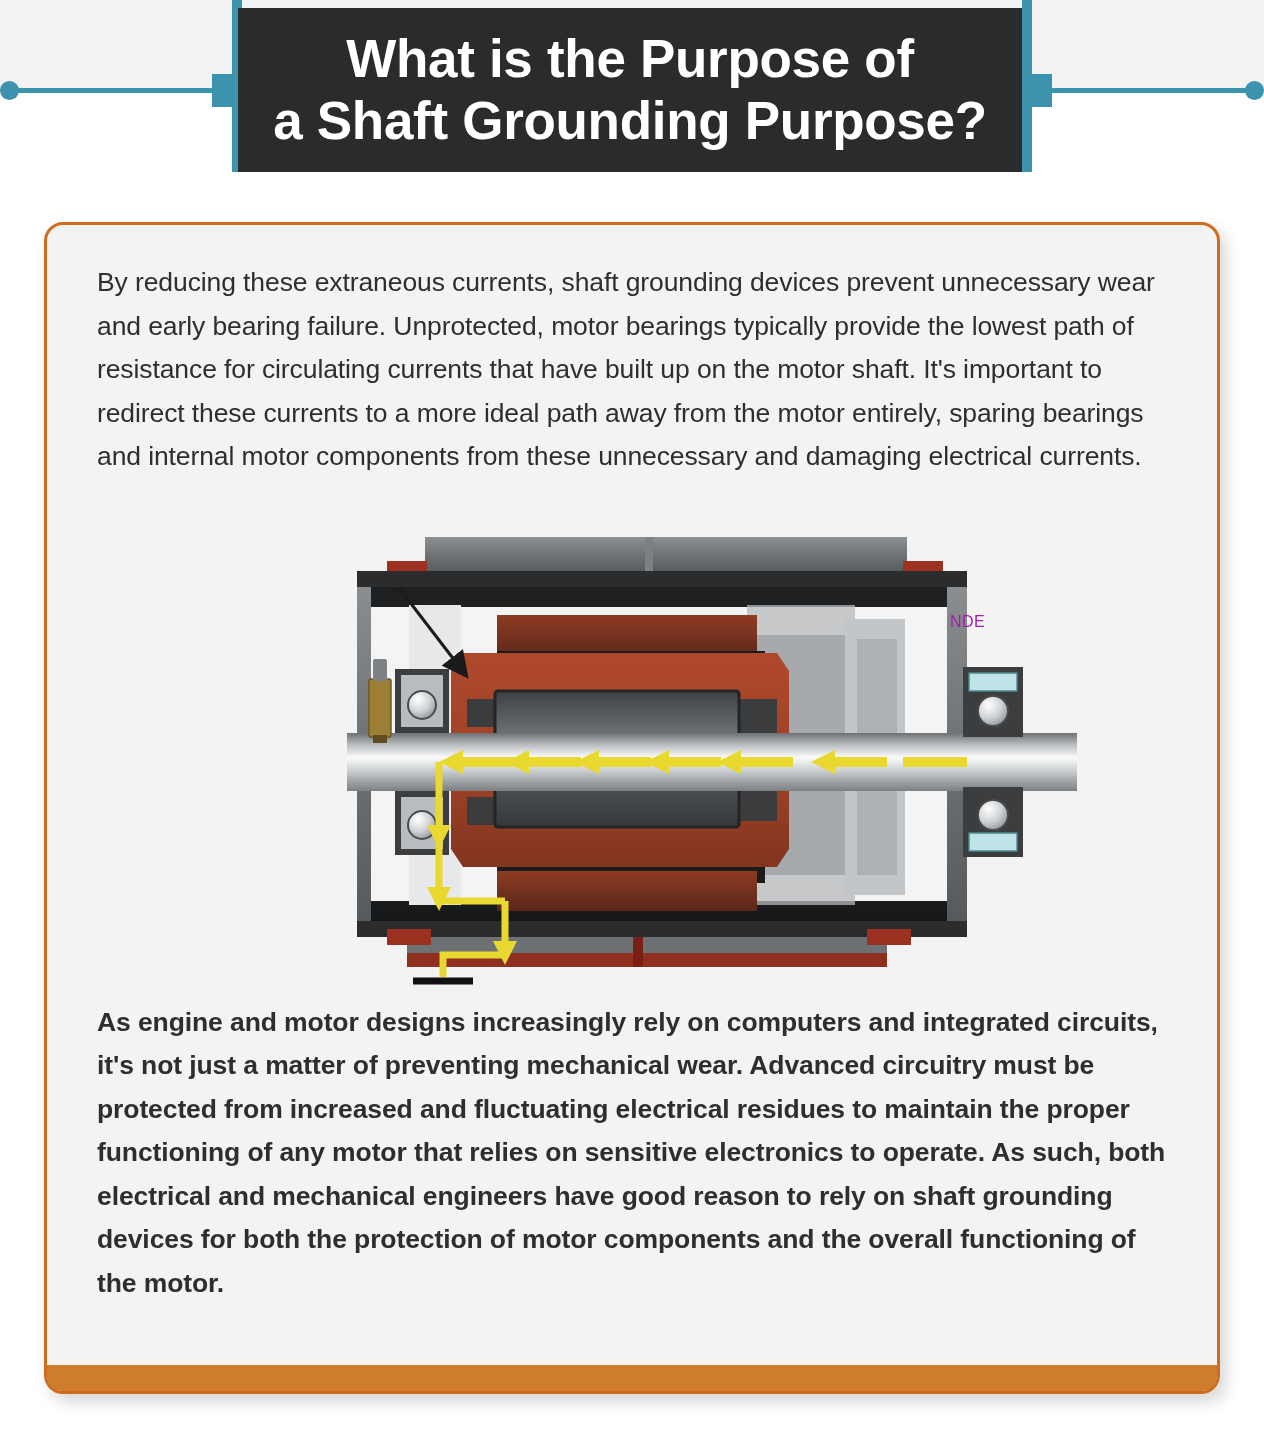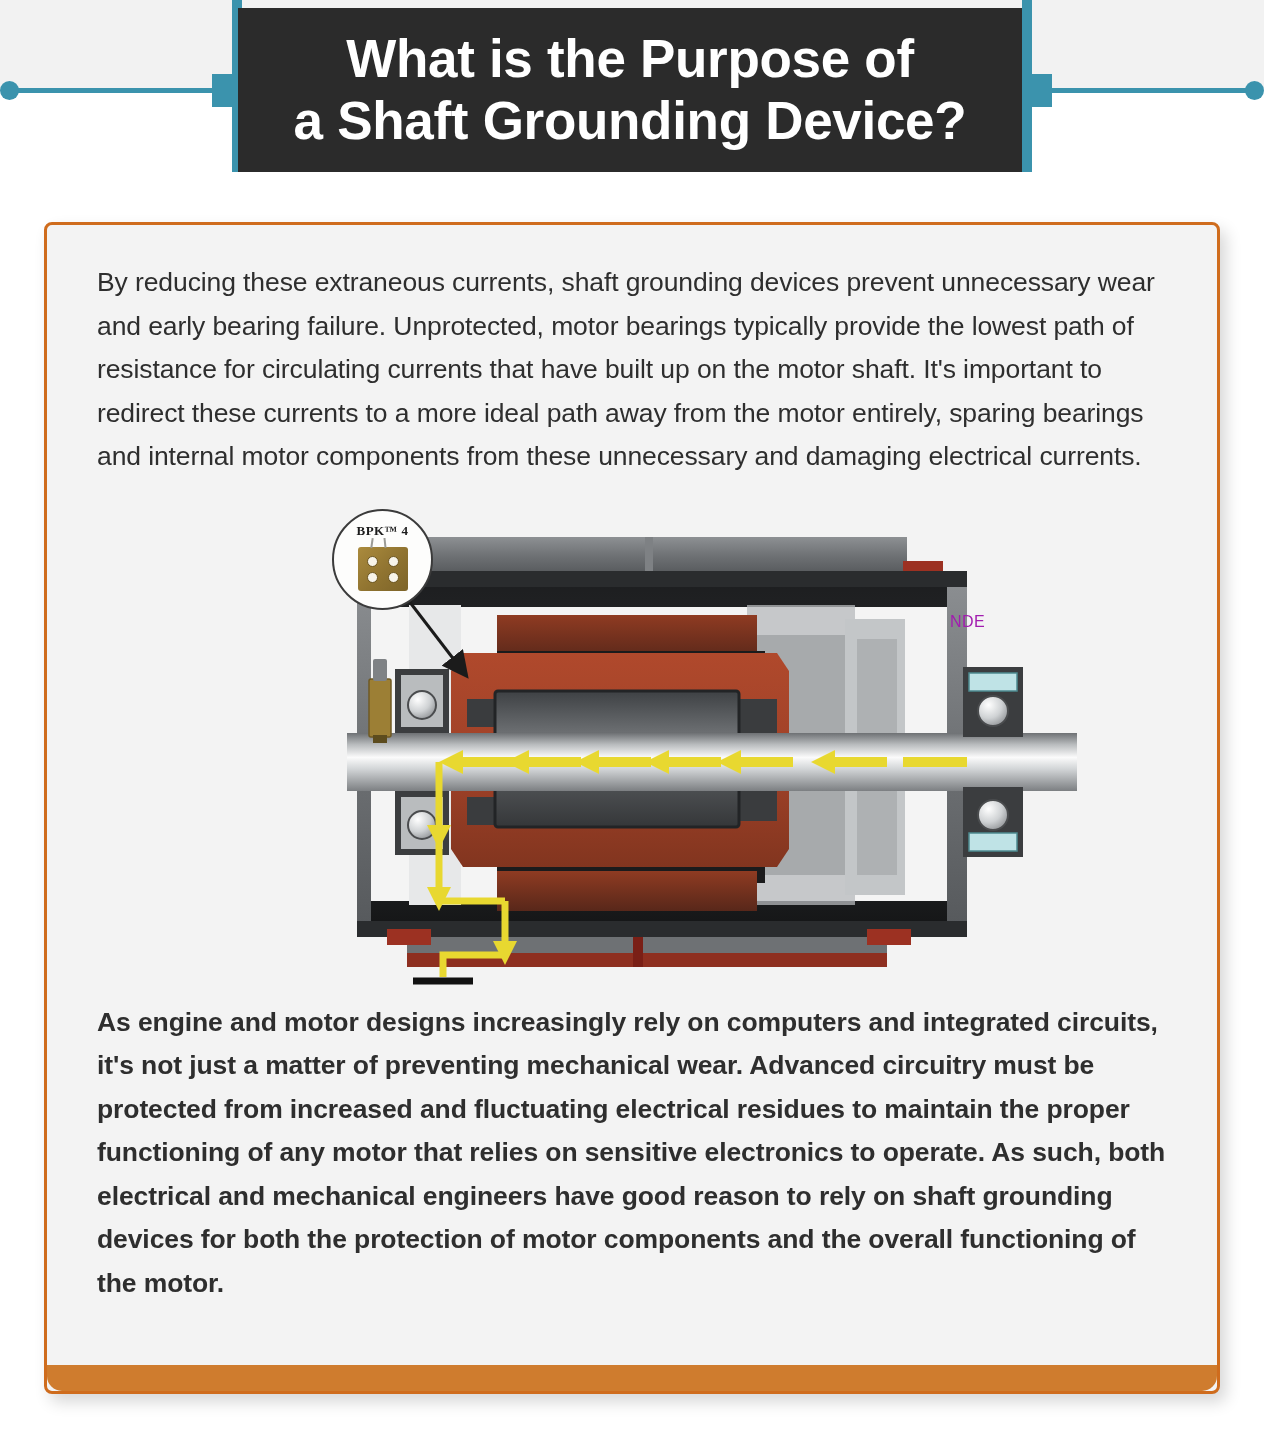--- a/index.html
+++ b/index.html
@@ -96,21 +96,21 @@
 
   
   .card {
     position: absolute;
     left: 44px;
     top: 222px;
     width: 1176px;
     height: 1172px;
     background: #f3f3f3;
     border: 3px solid #cf6c1d;
-    border-radius: 8px;
+    border-radius: 19px;
     box-sizing: border-box;
     box-shadow: 6px 8px 16px rgba(0,0,0,0.16);
   }
   .card-foot {
     position: absolute;
     left: 0;
     bottom: 0;
     width: 100%;
     height: 26px;
     background: #cf7c2e;
@@ -221,42 +221,31 @@
   <div class="rule-stub left"></div>
   <div class="rule-post left"></div>
 
   <div class="rule-line right"></div>
   <div class="rule-dot  right"></div>
   <div class="rule-stub right"></div>
   <div class="rule-post right"></div>
 
   <div class="title-box">
     <div class="title-line">What is the Purpose of</div>
-    <div class="title-line">a Shaft Grounding Device?</div>
+    <div class="title-line">a Shaft Grounding Purpose?</div>
   </div>
 </div>
 
 <div class="card">
   <div class="card-inner">
 
     <p class="para">By reducing these extraneous currents, shaft grounding devices prevent unnecessary wear and early bearing failure. Unprotected, motor bearings typically provide the lowest path of resistance for circulating currents that have built up on the motor shaft. It's important to redirect these currents to a more ideal path away from the motor entirely, sparing bearings and internal motor components from these unnecessary and damaging electrical currents.</p>
 
     <div class="figure">
 
-      <div class="callout">
-        <div class="callout-label">BPK™ 4</div>
-        <div class="callout-chip">
-          <span class="whisker w1"></span>
-          <span class="whisker w2"></span>
-          <span class="hole h1"></span>
-          <span class="hole h2"></span>
-          <span class="hole h3"></span>
-          <span class="hole h4"></span>
-        </div>
-      </div>
 
       <svg class="callout-arrow" width="130" height="110">
         <defs>
           <marker id="leadhead" markerWidth="9" markerHeight="9" refX="7" refY="4.5" orient="auto">
             <path d="M0,0 L9,4.5 L0,9 Z" fill="#1b1b1b"></path>
           </marker>
         </defs>
         <line x1="2" y1="2" x2="68" y2="88" stroke="#1b1b1b" stroke-width="3" marker-end="url(#leadhead)"></line>
       </svg>
 

